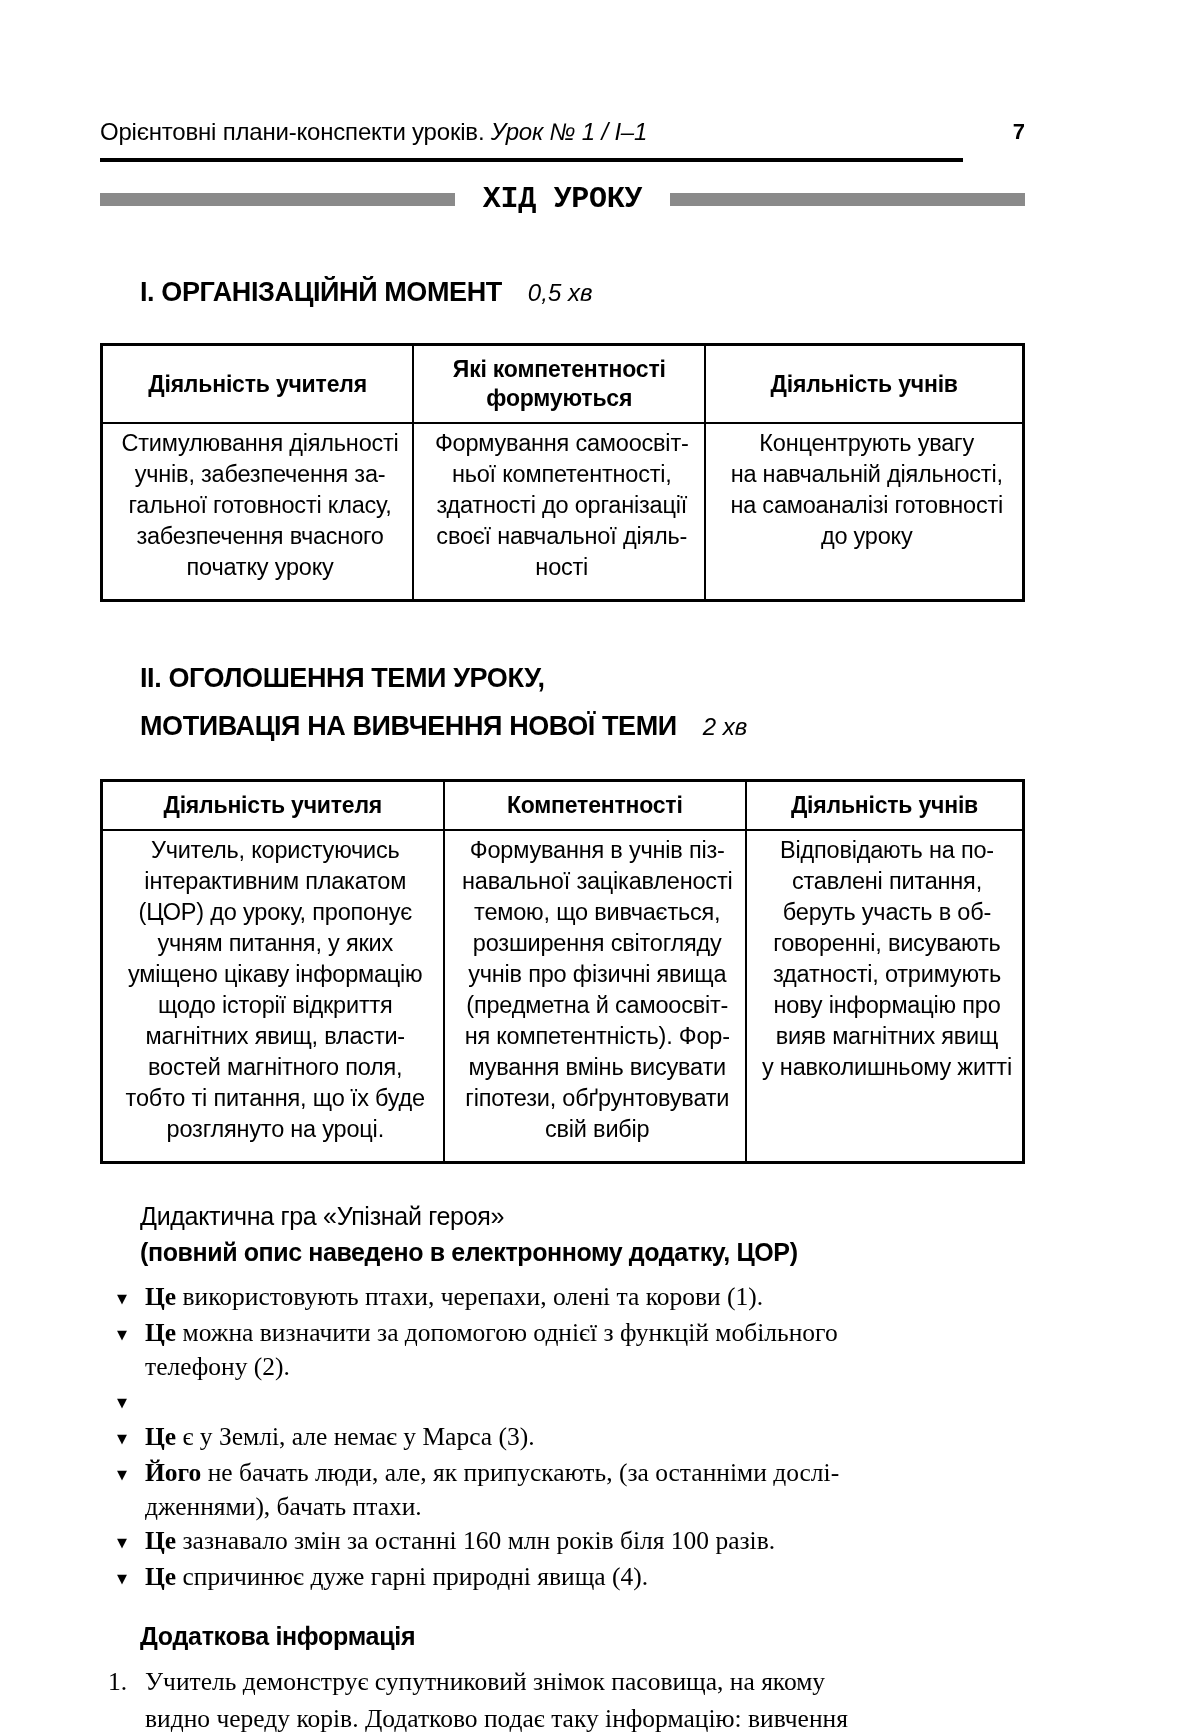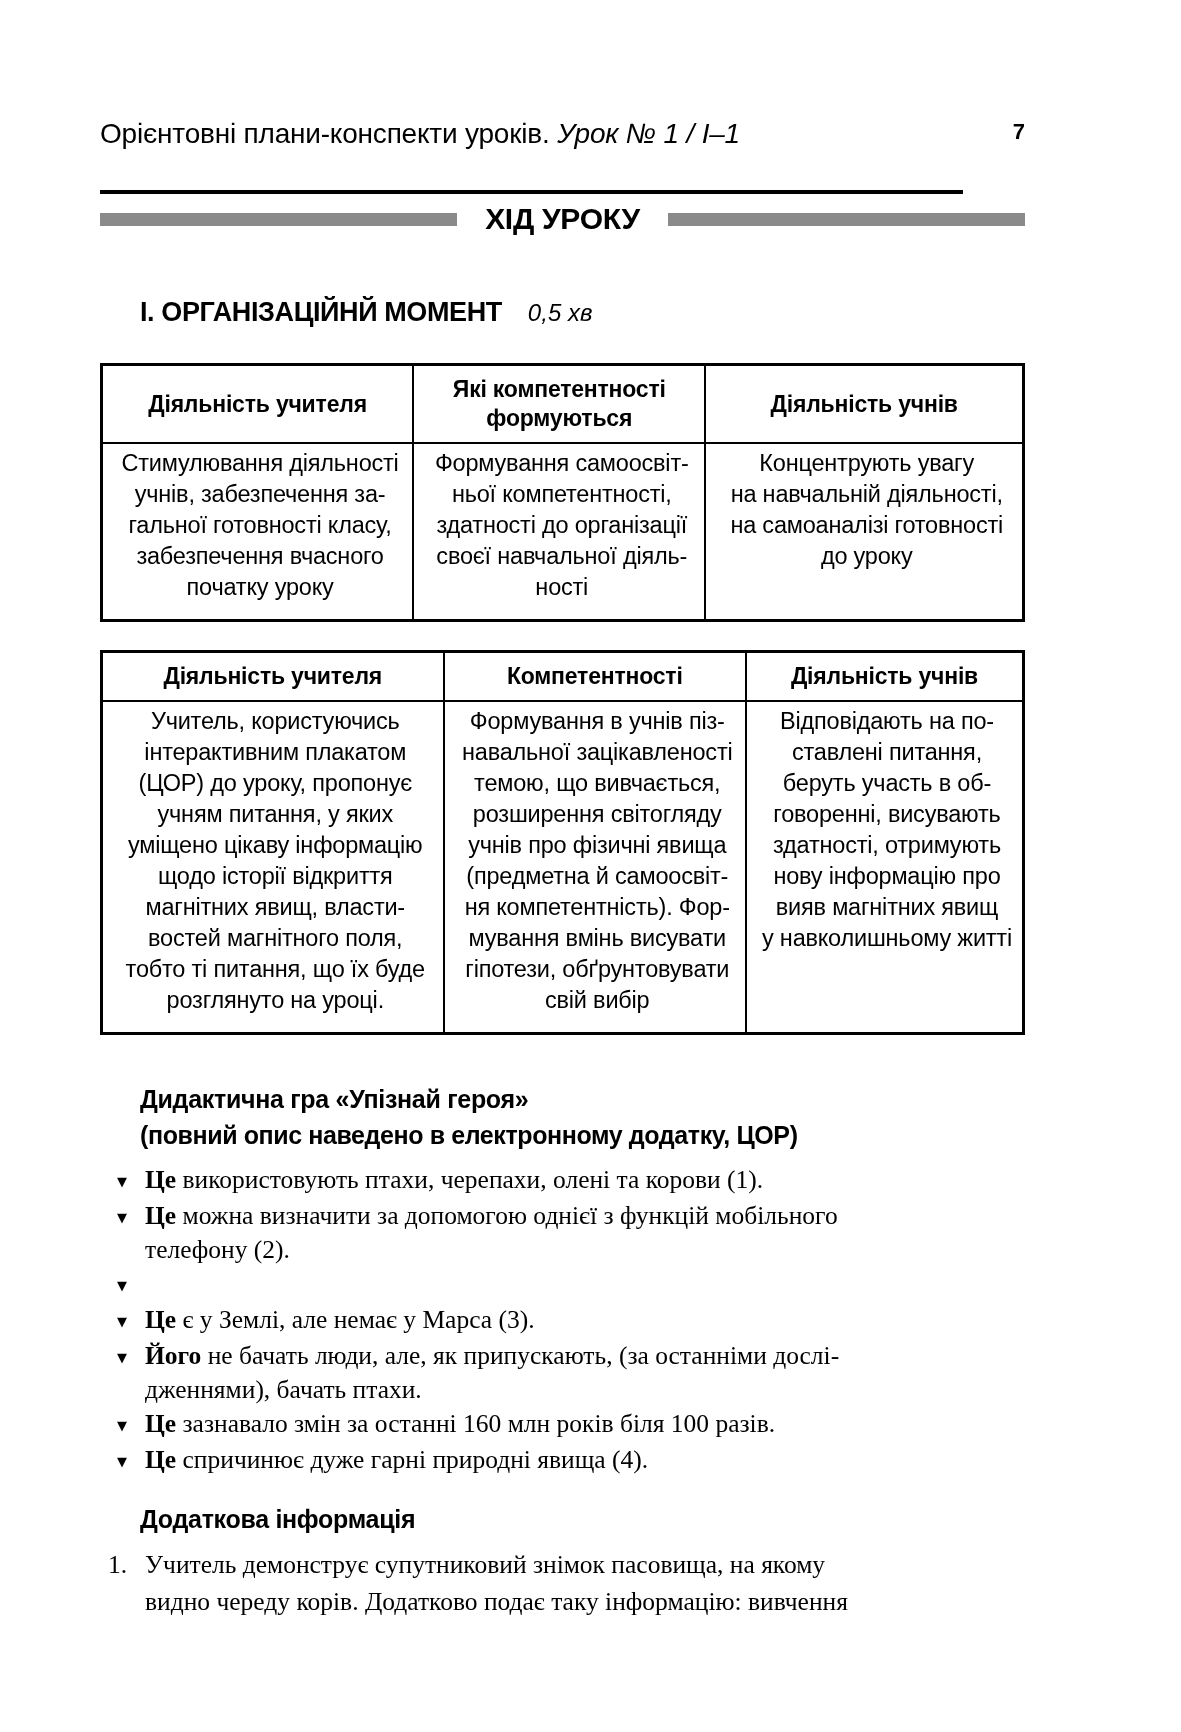--- a/index.html
+++ b/index.html
@@ -10,29 +10,29 @@
     color:var(--ink, #000);
     background:var(--paper, #fff);
     overflow:hidden;
   }
   .content { padding:118px 156px 0 100px; }
 
   
   .doc-header { display:flex; align-items:flex-start; }
   .doc-header .left {
     flex:1; border-bottom:4px solid var(--ink,#000);
-    padding-bottom:40px; font-size:28px; letter-spacing:-0.2px;
+    padding-bottom:12px; font-size:24px; letter-spacing:-0.2px;
   }
   .doc-header .left em { font-style:italic; }
   .page-num {
     width:62px; text-align:right; font-size:22px; font-weight:bold; padding-top:1px;
   }
 
   
-  .banner { display:flex; align-items:center; margin-top:8px; gap:28px; }
+  .banner { display:flex; align-items:center; margin-top:20px; gap:28px;font-family:Liberation Mono, monospace; }
   .banner .bar { flex:1; height:13px; background:var(--bar-gray,#8a8a8a); }
   .banner .title { font-size:30px; font-weight:bold; letter-spacing:-0.3px; white-space:nowrap; }
 
   
   .sec-heading { margin:52px 0 0 40px; font-size:27px; font-weight:bold; letter-spacing:-0.4px; line-height:48px; }
   .sec-heading .duration { font-weight:normal; font-style:italic; font-size:24px; margin-left:26px; letter-spacing:0; }
 
   
   table { width:100%; border-collapse:collapse; table-layout:fixed; }
   table, th, td { border:2px solid var(--ink,#000); }
@@ -44,21 +44,21 @@
   td {
     font-size:23.5px; vertical-align:top; text-align:center;
     padding:4px 6px 16px 11px; line-height:31px; white-space:pre-line; letter-spacing:-0.2px;
   }
   .tbl-1 { margin-top:26px; }
   .tbl-1 .c1 { width:33.8%; } .tbl-1 .c2 { width:31.7%; } .tbl-1 .c3 { width:34.5%; }
   .tbl-2 { margin-top:28px; }
   .tbl-2 .c1 { width:37.1%; } .tbl-2 .c2 { width:32.8%; } .tbl-2 .c3 { width:30.1%; }
 
   
-  .game-heading { margin:50px 0 0 40px; font-size:25px; font-weight:bold; letter-spacing:-0.3px; }
+  .game-heading { margin:38px 0 0 40px; font-size:25px; font-weight:normal; letter-spacing:-0.3px; }
   .game-sub { margin:7px 0 0 40px; font-size:25px; letter-spacing:-0.4px;font-weight:bold; }
 
   .game-list { margin-top:13px; list-style:none; }
   .game-list li {
     display:flex; padding-left:17px;
     font-family:"Liberation Serif", serif; font-size:25.5px; line-height:34px;
   }
   .game-list .marker { width:28px; font-family:"DejaVu Sans", sans-serif; font-size:13px; line-height:34px; padding-top:2px; flex:none; }
   .game-list .txt { white-space:pre-line; }
   .game-list b { font-weight:bold; }
@@ -115,20 +115,21 @@
 своєї навчальної діяль-
 ності</td>
         <td>Концентрують увагу
 на навчальній діяльності,
 на самоаналізі готовності
 до уроку</td>
       </tr>
     </tbody>
   </table>
 
+  <div class="sec-heading"><span>ІІ. ОГОЛОШЕННЯ ТЕМИ УРОКУ,</span><br><span>МОТИВАЦІЯ НА ВИВЧЕННЯ НОВОЇ ТЕМИ</span><span class="duration">2 хв</span></div>
 
   <table class="tbl-2">
     <colgroup>
         <col class="c1">
         <col class="c2">
         <col class="c3">
       </colgroup>
     <thead>
       <tr>
         <th>Діяльність учителя</th>

